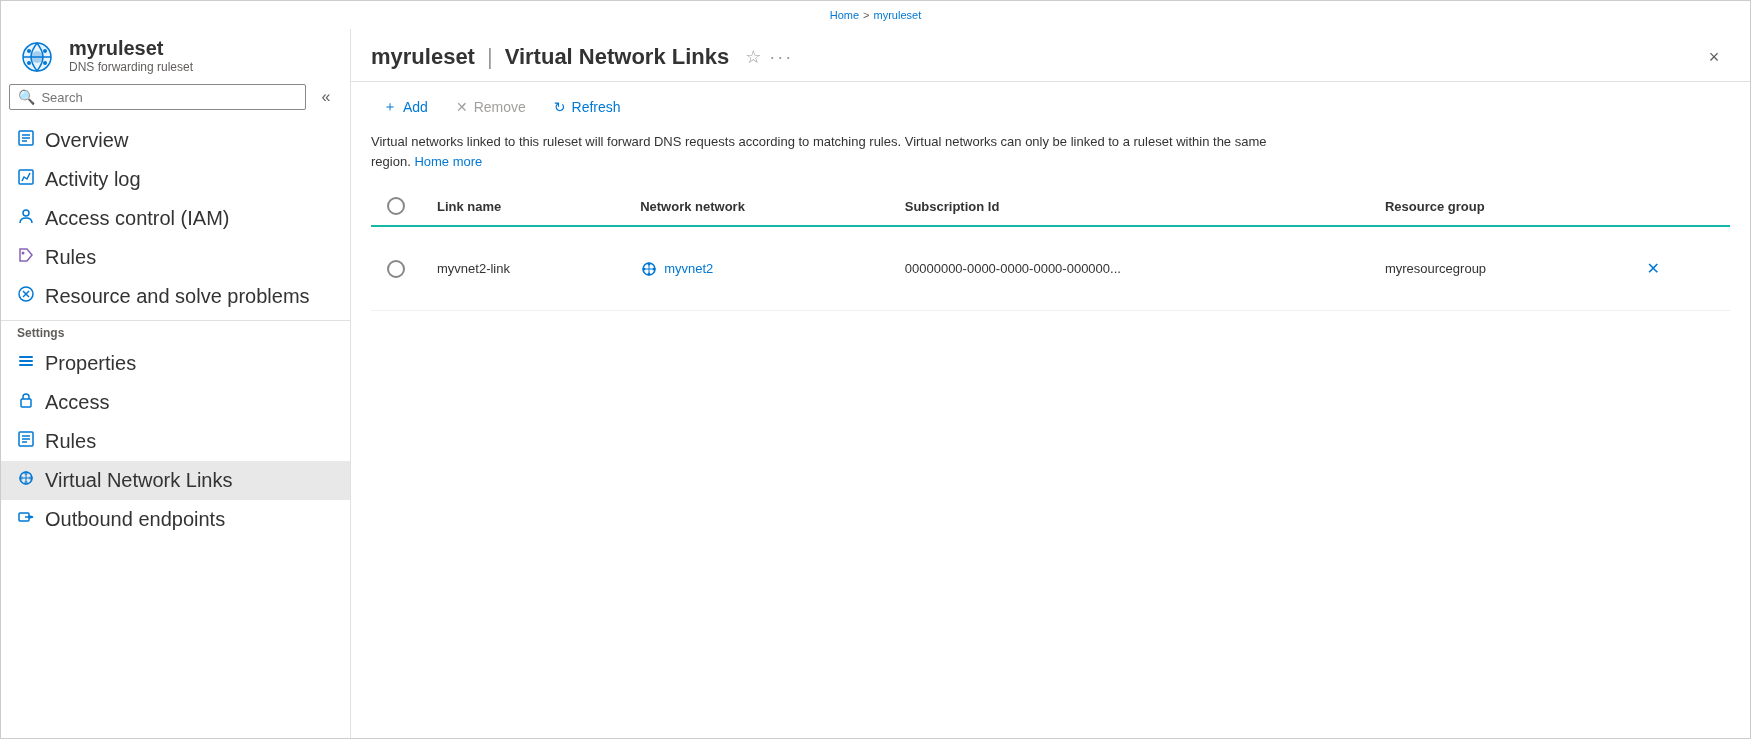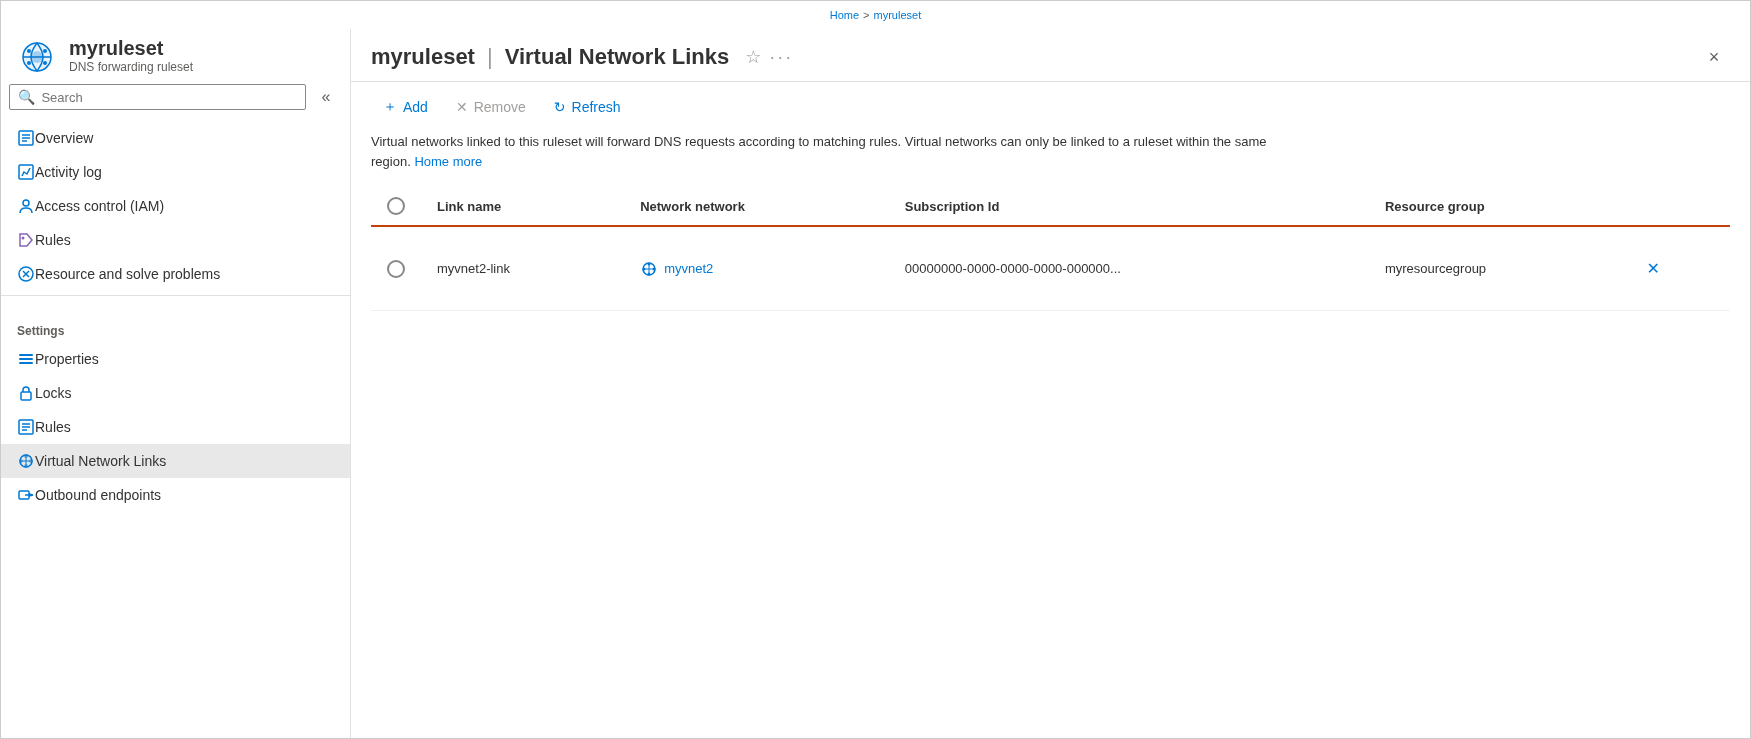--- a/index.html
+++ b/index.html
@@ -18,25 +18,25 @@
     .sidebar-header { padding: 8px 16px 4px; display: flex; align-items: flex-start; gap: 12px; }
     .sidebar-icon { width: 40px; height: 40px; display: flex; align-items: center; justify-content: center; flex-shrink: 0; }
     .sidebar-title-block { flex: 1; }
     .sidebar-title { font-size: 20px; font-weight: 600; color: #333; }
     .sidebar-subtitle { font-size: 12px; color: #605e5c; }
     .sidebar-top-actions { display: flex; align-items: center; padding: 0 8px 8px; gap: 4px; }
     .sidebar-search { display: flex; align-items: center; border: 1px solid #8a8886; border-radius: 2px; padding: 4px 8px; gap: 6px; flex: 1; background: #fff; }
     .sidebar-search input { border: none; outline: none; font-size: 13px; width: 100%; color: #b91c1c; }
     .collapse-btn { width: 32px; height: 32px; display: flex; align-items: center; justify-content: center; cursor: pointer; color: #605e5c; font-size: 16px; border: none; background: none; }
 
-    .nav-item { display: flex; align-items: center; padding: 8px 16px; cursor: pointer; font-size: 14px; color: #333; }
+    .nav-item { display: flex; gap: 10px; padding: 8px 16px; cursor: pointer; font-size: 20px; color: #333; }
     .nav-item.active { background: #e8e8e8; }
     .nav-item .nav-icon { width: 18px; height: 18px; display: flex; align-items: center; justify-content: center; flex-shrink: 0; }
 
-    .nav-section-label { padding: 28px 16px 4px; font-size: 12px; font-weight: 600; color: #605e5c; text-transform: none; border-top: 1px solid #e0e0e0; margin-top: 4px; }
+    .nav-section-label { padding: 5px 16px 4px; font-size: 12px; font-weight: 600; color: #605e5c; text-transform: none; border-top: 1px solid #e0e0e0; margin-top: 4px; }
 
     
     .content { flex: 1; display: flex; flex-direction: column; overflow: hidden; }
 
     
     .page-header { display: flex; align-items: center; padding: 12px 20px 8px; gap: 8px; border-bottom: 1px solid #e0e0e0; }
     .page-title { font-size: 22px; font-weight: 600; color: #333; }
     .page-header-sep { color: #999; font-size: 22px; margin: 0 4px; }
     .header-actions { display: flex; align-items: center; gap: 8px; margin-left: 8px; }
     .header-star { font-size: 18px; color: #999; cursor: pointer; background: none; border: none; }
@@ -49,21 +49,21 @@
     .toolbar-btn.disabled { color: #a19f9d; cursor: default; }
 
     
     .info-section { padding: 0 20px 16px; }
     .info-text { font-size: 13px; color: #333; line-height: 1.5; max-width: 900px; }
     .info-text a { color: #0078d4; text-decoration: none; }
 
     
     .table-section { padding: 0 20px; flex: 1; overflow: auto; }
     table { width: 100%; border-collapse: collapse; }
-    thead tr { border-bottom: 2px solid #c2410c; }
+    thead tr { border-bottom: 2px solid #14b8a6; }
     thead th { padding: 10px 16px; text-align: left; font-size: 13px; font-weight: 600; color: #333; background: #fff; }
     thead th:first-child { width: 50px; }
     tbody tr { border-bottom: 1px solid #f0f0f0; }
     tbody td { padding: 28px 16px; font-size: 13px; color: #333; vertical-align: middle; }
     tbody td:first-child { text-align: center; }
 
     .radio-circle { width: 18px; height: 18px; border-radius: 50%; border: 2px solid #8a8886; display: inline-block; background: #fff; cursor: pointer; vertical-align: middle; }
     .radio-circle.header-circle { border: 2px solid #8a8886; }
 
     .vnet-link { color: #0078d4; text-decoration: none; display: flex; align-items: center; gap: 6px; }
@@ -176,21 +176,21 @@
       </span>
       <span>Properties</span>
     </div>
     <div class="nav-item">
       <span class="nav-icon">
         <svg width="18" height="18" viewBox="0 0 18 18">
             <rect x="4" y="8" width="10" height="8" rx="1" fill="none" stroke="#0078d4" stroke-width="1.5"></rect>
             <path d="M6 8 V6 Q6 3 9 3 Q12 3 12 6 V8" fill="none" stroke="#0078d4" stroke-width="1.5"></path>
           </svg>
       </span>
-      <span>Locks</span>
+      <span>Access</span>
     </div>
     <div class="nav-item">
       <span class="nav-icon">
         <svg width="18" height="18" viewBox="0 0 18 18">
             <rect x="2" y="2" width="14" height="14" rx="1" fill="none" stroke="#0078d4" stroke-width="1.5"></rect>
             <line x1="5" y1="6" x2="13" y2="6" stroke="#0078d4" stroke-width="1.5"></line>
             <line x1="5" y1="9" x2="13" y2="9" stroke="#0078d4" stroke-width="1.5"></line>
             <line x1="5" y1="12" x2="10" y2="12" stroke="#0078d4" stroke-width="1.5"></line>
           </svg>
       </span>

